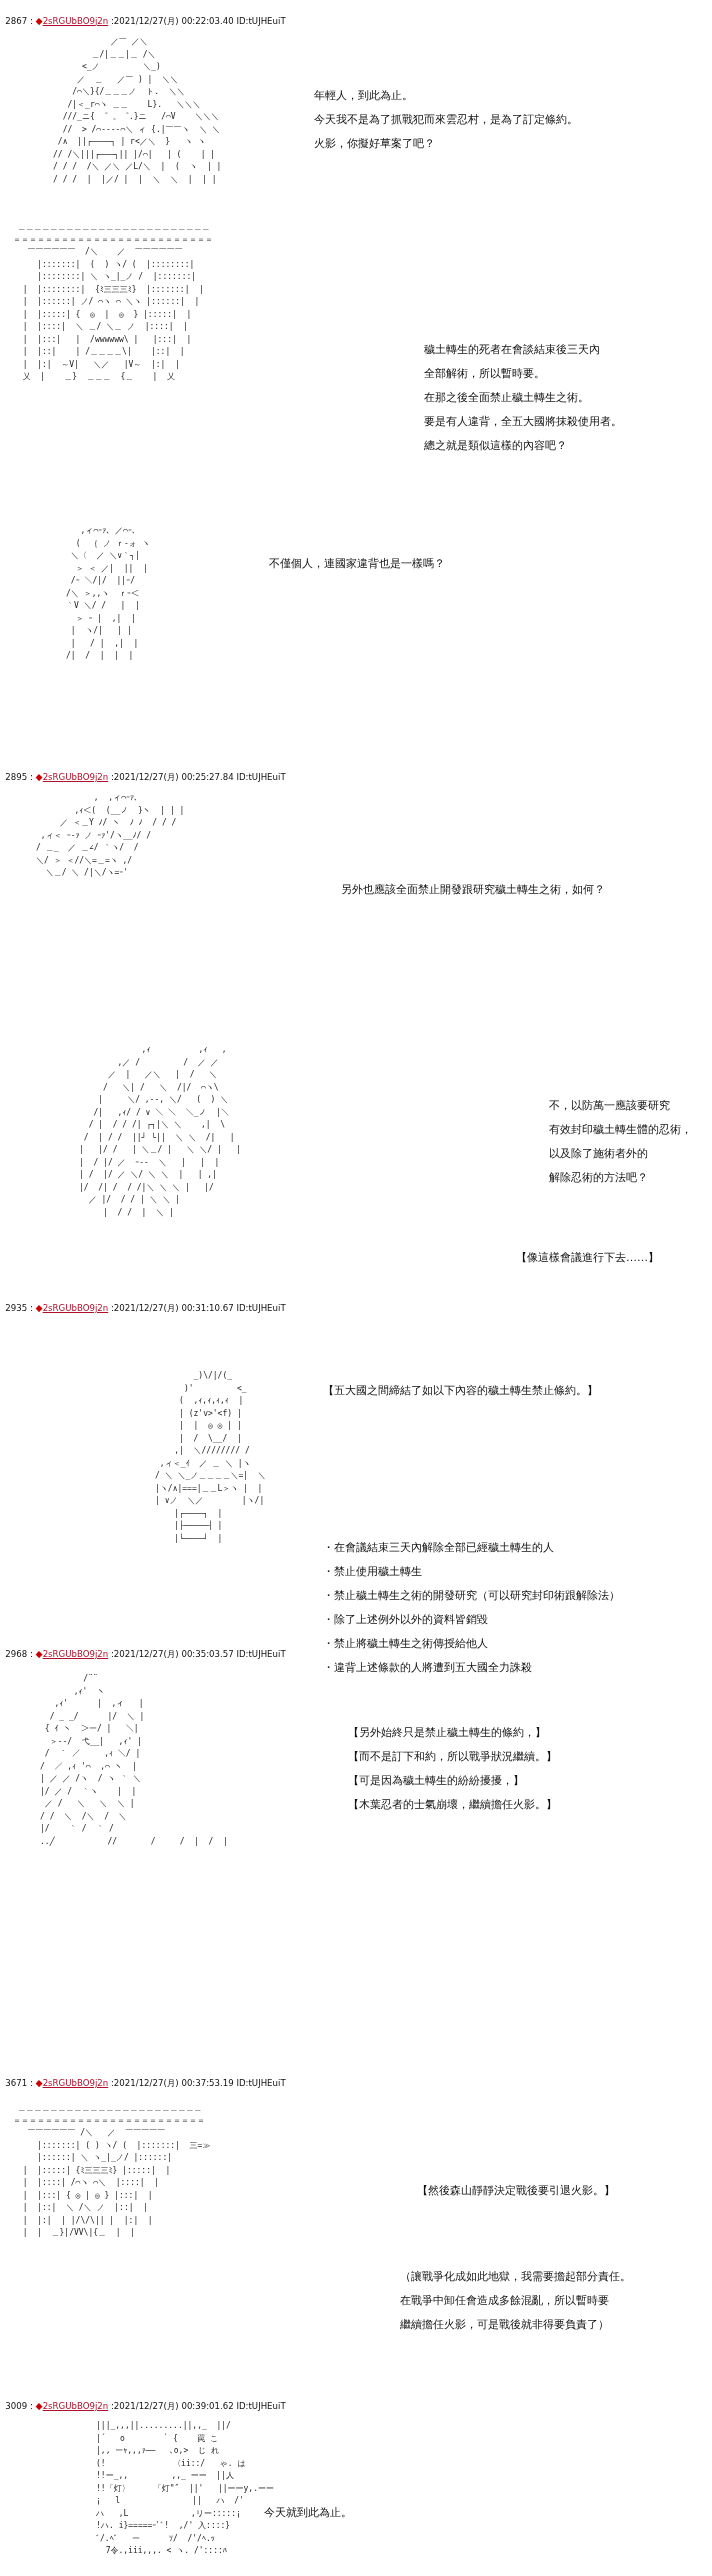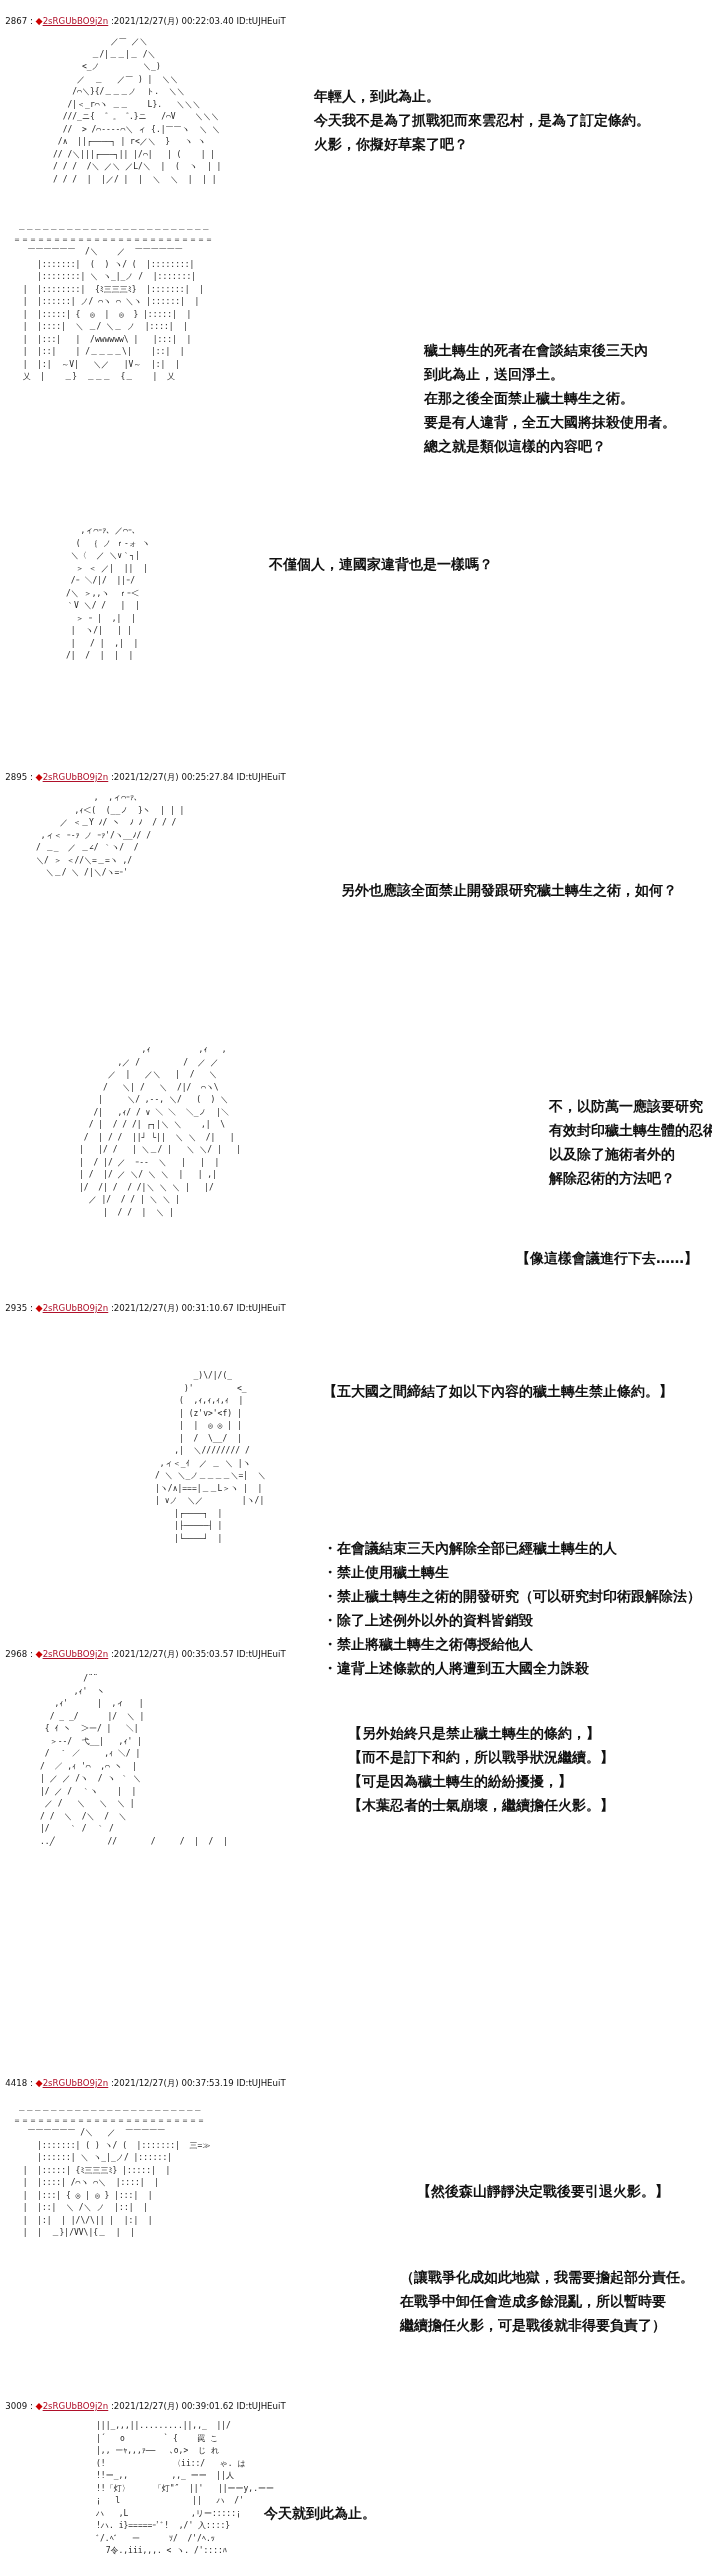--- a/index.html
+++ b/index.html
@@ -26,25 +26,24 @@
     position: absolute;
     font-family: "DejaVu Sans Mono", "Liberation Mono", monospace;
     font-size: 8px;
     line-height: 12.5px;
     white-space: pre;
     color: #222;
     margin: 0;
   }
   .dialog {
     position: absolute;
-    font-size: 14px;
+    font-size: 11px;
     line-height: 24px;
     white-space: nowrap;
     color: #111;
-    font-weight: bold;
   }
   .dialog div { height: 24px; }
 </style>
 </head>
 <body>
 
 <div class="post-header" style="top:14.5px;">
   <span class="num">2867</span>
   <span> : </span>
   <span class="diamond">◆</span><span class="trip">2sRGUbBO9j2n</span>
@@ -76,21 +75,21 @@
   |  |::::::::|  {ﾐ三三三ﾐ}  |:::::::|  |
   |  |::::::| ノ/ ⌒ヽ ⌒ ＼ヽ |::::::|  |
   |  |:::::| {  ◎  |  ◎  } |:::::|  |
   |  |::::|  ＼ ＿/ ＼＿ ノ  |::::|  |
   |  |:::|   |  /wwwwww\ |   |:::|  |
   |  |::|    | /＿＿＿＿\|    |::|  |
   |  |:|  ～V|   ＼／   |V～  |:|  |
   乂  |    ＿}  ＿＿＿  {＿    |  乂</pre>
 <div class="dialog" style="left:424px;top:338px;">
   <div>穢土轉生的死者在會談結束後三天內</div>
-  <div>到此為止，送回淨土。</div>
+  <div>全部解術，所以暫時要。</div>
   <div>在那之後全面禁止穢土轉生之術。</div>
   <div>要是有人違背，全五大國將抹殺使用者。</div>
   <div>總之就是類似這樣的內容吧？</div>
 </div>
 
 <pre class="aa" style="left:66px;top:525px;">   ,ィ⌒ｰｧ､ ／⌒ｰ､
   (  ｛ ノ ｒ‐ォ ヽ
  ＼〈  ／ ＼∨｀┐|
   ＞ ＜ ／|  ||  |
  /ｰ ＼/|/  ||ｰ/
@@ -198,21 +197,21 @@
 |/    ｀ /  ｀ /
 ..╱           //       /     /  |  /  |</pre>
 <div class="dialog" style="left:348px;top:1721px;">
   <div>【另外始終只是禁止穢土轉生的條約，】</div>
   <div>【而不是訂下和約，所以戰爭狀況繼續。】</div>
   <div>【可是因為穢土轉生的紛紛擾擾，】</div>
   <div>【木葉忍者的士氣崩壞，繼續擔任火影。】</div>
 </div>
 
 <div class="post-header" style="top:2077px;">
-  <span class="num">4418</span>
+  <span class="num">3671</span>
   <span> : </span>
   <span class="diamond">◆</span><span class="trip">2sRGUbBO9j2n</span>
   <span>:2021/12/27(月) 00:37:53.19 ID:tUJHEuiT</span>
 </div>
 <pre class="aa" style="left:13px;top:2102px;"> ＿＿＿＿＿＿＿＿＿＿＿＿＿＿＿＿＿＿＿＿＿＿＿
 ＝＝＝＝＝＝＝＝＝＝＝＝＝＝＝＝＝＝＝＝＝＝＝＝
    ￣￣￣￣￣￣ /＼   ／  ￣￣￣￣￣
      |:::::::| ( ) ヽ/ (  |:::::::|  三=≫
      |::::::| ＼ ヽ_|_ノ/ |::::::|
   |  |:::::| {ﾐ三三三ﾐ} |:::::|  |

